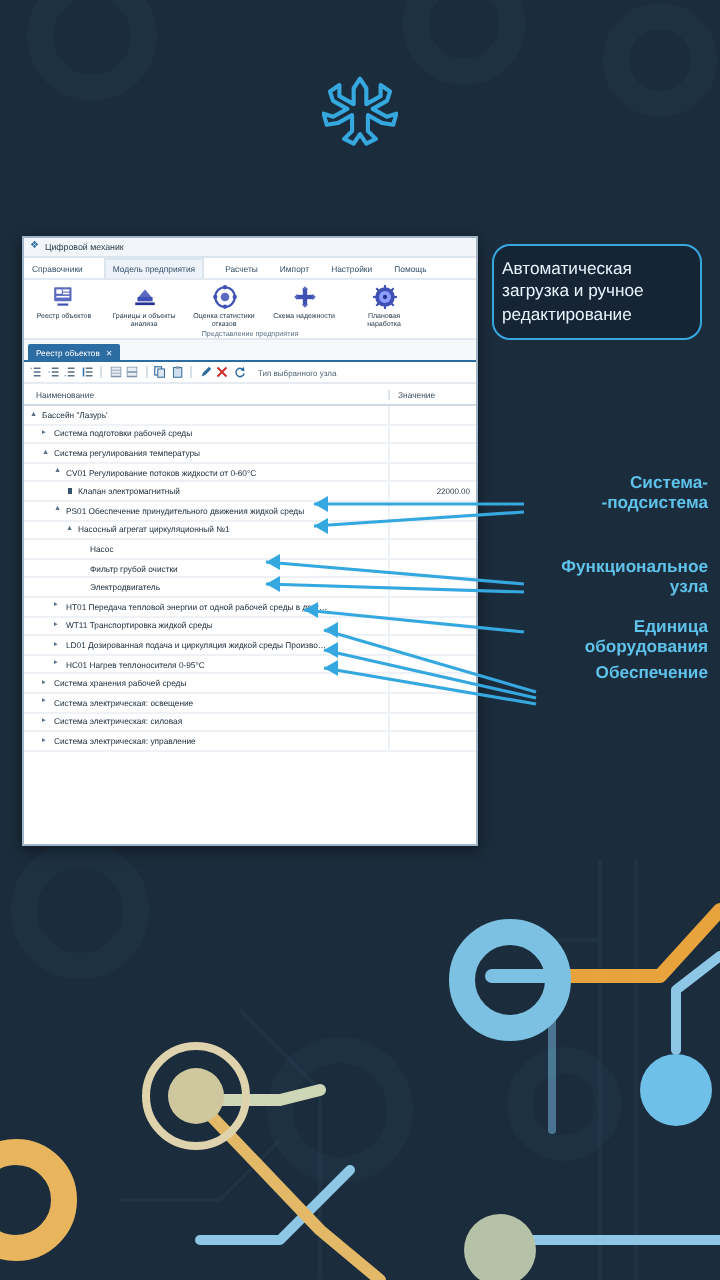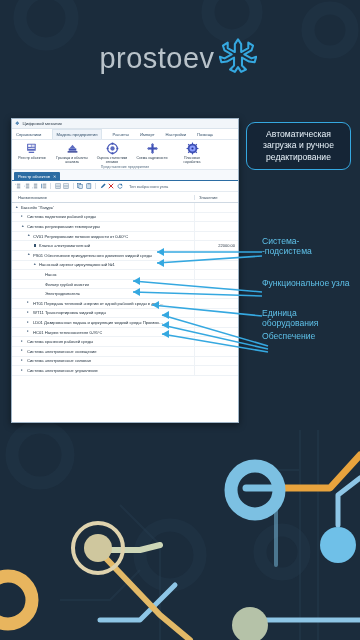--- a/index.html
+++ b/index.html
@@ -94,25 +94,25 @@
             justify-content:flex-end; padding-right:3px; font-size:4px; color:#2c3b49;}
   .exp{ width:4px; font-size:3.6px; color:#5c7json; color:#57708a; line-height:1; }
   .bullet{ width:4px; display:flex; align-items:center; justify-content:center; }
   .bullet i{ width:2.6px; height:2.6px; background:#35536e; display:block; }
   .nmtxt{ font-size:4.15px; color:#20303e; overflow:hidden; text-overflow:ellipsis; white-space:nowrap; }
 
   
   .callout{
     position:absolute; left:246px; top:122px; width:105px; padding:6px 4px;
     border:1.4px solid #35a8e0; border-radius:9px; background:#152536;
-    color:#eaf4fb; font-size:8.6px; line-height:1.32; text-align:center; z-index:6;
+    color:#eaf4fb; font-size:8.6px; line-height:1.32; z-index:6;
   }
   .ann{
     position:absolute; z-index:6; color:#5fc2ea; font-size:8.6px;
-    line-height:1.2; text-align:left; font-weight:400; width:92px; left:262px;
+    line-height:1.2; text-align:right; font-weight:700; width:92px; left:262px;
   }
   #ann-sys{ top:236px; }
   #ann-fm{ top:278px; }
   #ann-unit{ top:308px; }
   #ann-comp{ top:331px; }
   #arrows{ position:absolute; inset:0; width:360px; height:640px; z-index:5; pointer-events:none;}
 </style>
 </head>
 <body>
 
@@ -148,21 +148,20 @@
     <circle cx="255" cy="490" r="24" fill="none" stroke="#7cc0e2" stroke-width="13"></circle>
     <circle cx="338" cy="545" r="18" fill="#6fc0e8"></circle>
     <circle cx="98" cy="548" r="25" fill="none" stroke="#dfd3ae" stroke-width="4"></circle>
     <circle cx="98" cy="548" r="14" fill="#cfc79e"></circle>
     <circle cx="8" cy="600" r="24" fill="none" stroke="#e8b55e" stroke-width="13"></circle>
     <circle cx="250" cy="625" r="18" fill="#b5c2a8"></circle>
   </g>
 </svg>
 
 <div class="logo-wrap">
-  <span class="logo-text">prostoev</span>
   <span class="logo-mark">
     <svg width="38" height="38" viewBox="0 0 48 48">
       <g fill="none" stroke="#35a8e0" stroke-width="2.6" stroke-linejoin="round">
         <path d="M24 3 L28 9 L28 19 L37 14 L37 7 L43 11 L41 17 L32 22 L41 27 L47 25 L45 32 L38 31 L29 26 L29 36 L34 41 L28 44 L24 38 L20 44 L14 41 L19 36 L19 26 L10 31 L3 32 L1 25 L7 27 L16 22 L7 17 L5 11 L11 7 L11 14 L20 19 L20 9 Z"></path>
       </g>
     </svg>
   </span>
 </div>
 
 <div class="app-window">

